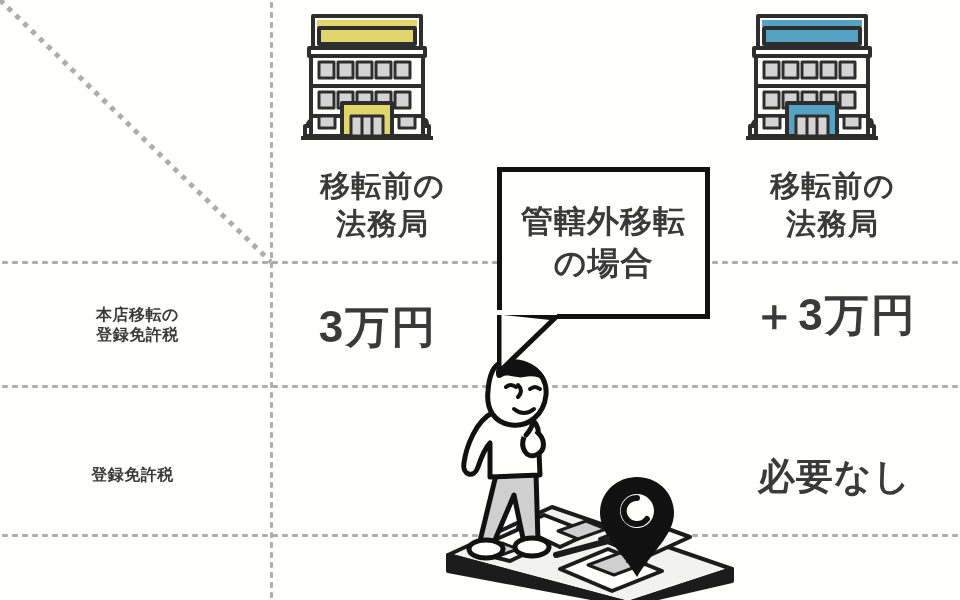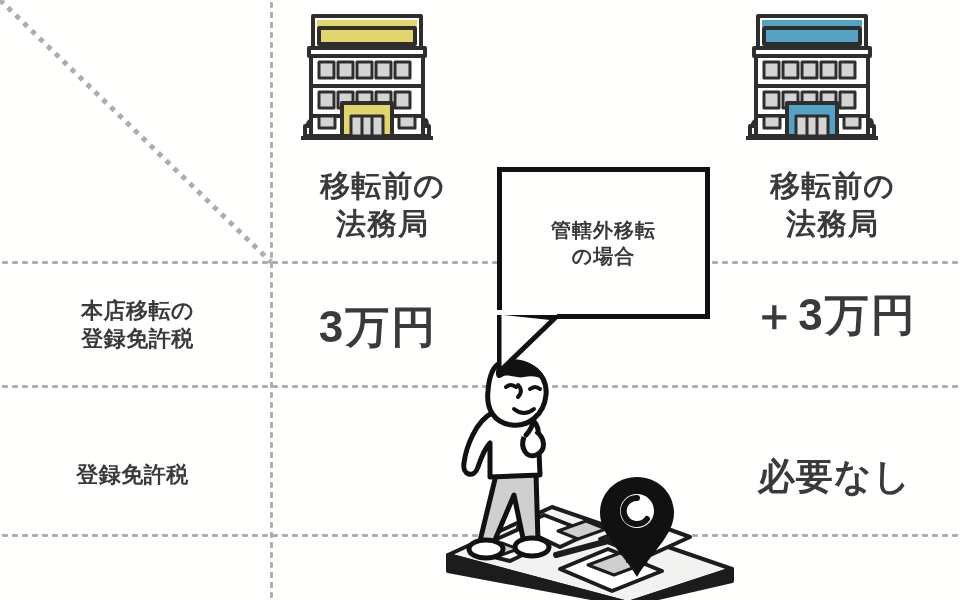--- a/index.html
+++ b/index.html
@@ -60,21 +60,21 @@
     font-weight: bold;
     line-height: 1.28;
     text-align: center;
     letter-spacing: 0.5px;
   }
   .hdr-label {
     font-size: 30px;
     letter-spacing: 1px;
   }
   .row-label {
-    font-size: 22px;
+    font-size: 16px;
     justify-content: center;
   }
   .amount {
     font-size: 44px;
     letter-spacing: 2px;
   }
   .amount-sm {
     font-size: 37px;
     letter-spacing: 1px;
   }
@@ -96,21 +96,21 @@
     box-sizing: border-box;
     z-index: 6;
     display: flex;
     flex-direction: column;
     align-items: center;
     justify-content: center;
   }
   .bubble-text {
     color: #3A3A3A;
     font-weight: bold;
-    font-size: 20px;
+    font-size: 32px;
     line-height: 1.3;
     text-align: center;
     letter-spacing: 1px;
   }
   .bubble-tail {
     position: absolute;
     left: 497px;
     top: 310px;
     width: 130px;
     height: 70px;

